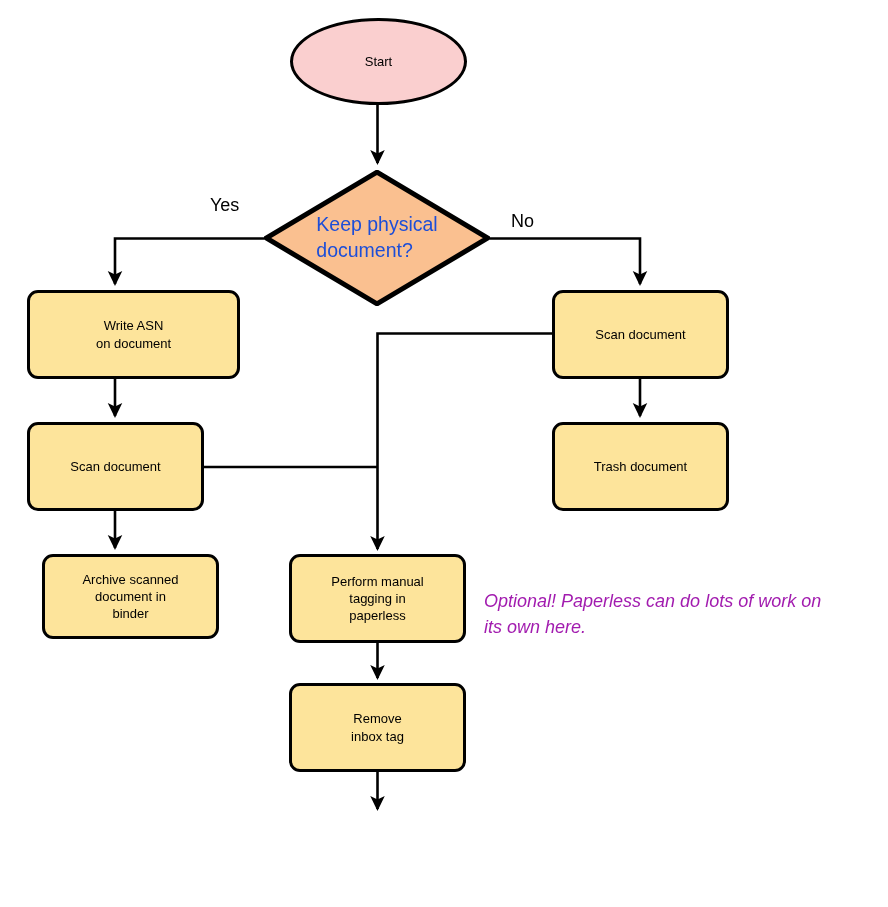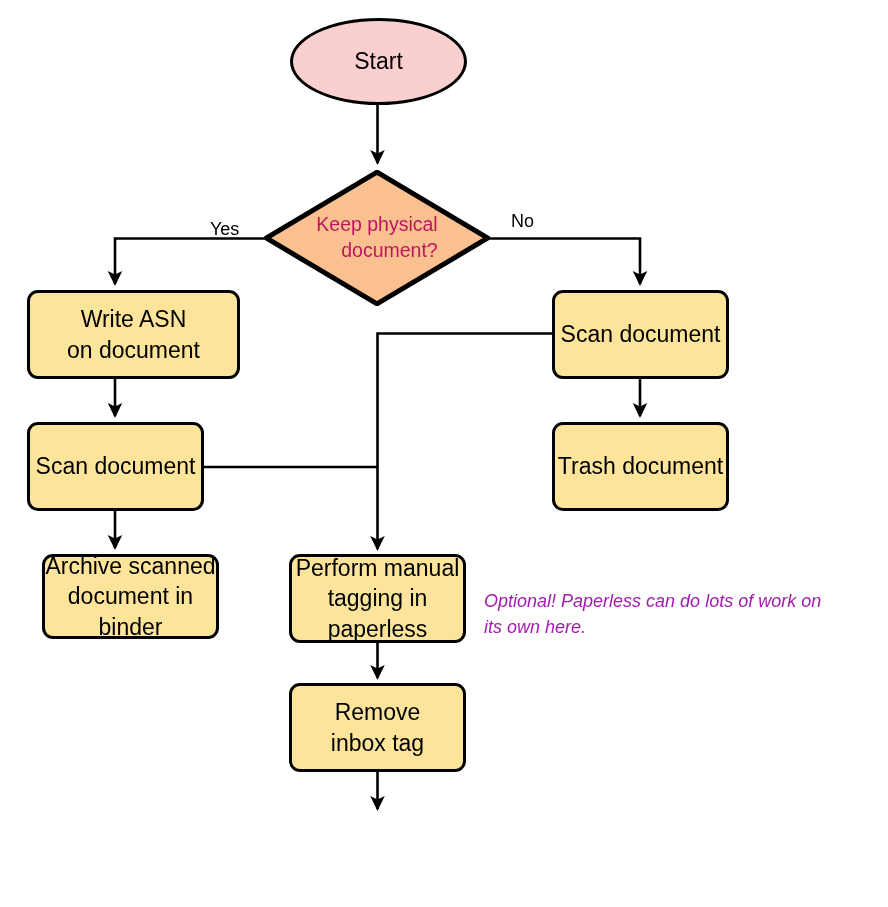--- a/index.html
+++ b/index.html
@@ -28,21 +28,21 @@
     pointer-events: none;
   }
   .node {
     position: absolute;
     box-sizing: border-box;
     display: flex;
     align-items: center;
     justify-content: center;
     text-align: center;
     color: #000000;
-    font-size: 23px;
+    font-size: 13px;
     line-height: 1.32;
     white-space: pre-line;
   }
   .terminator {
     border: 3.6px solid #000000;
     border-radius: 50%;
     background: #facfcf;
   }
   .process {
     border: 3.6px solid #000000;
@@ -58,24 +58,24 @@
   .decision-shape {
     position: absolute;
     left: 0;
     top: 0;
     width: 100%;
     height: 100%;
   }
   .decision-label {
     position: relative;
     z-index: 2;
-    color: #be185d;
+    color: #1d4ed8;
     font-size: 19.5px;
     line-height: 1.32;
-    text-align: right;
+    text-align: left;
     white-space: pre-line;
   }
   .edge-label {
     position: absolute;
     color: #000000;
     font-size: 18px;
     line-height: 1;
     white-space: nowrap;
   }
   .note {
@@ -126,21 +126,21 @@
   <div class="node terminator" style="left:290px; top:18px; width:177px; height:87px;">Start</div>
 
   <div class="decision-wrap" style="left:264px; top:170px; width:226px; height:136px;">
     <svg class="decision-shape" viewBox="0 0 226 136" preserveAspectRatio="none" aria-hidden="true">
       <polygon points="113,2.2 223.8,68 113,133.8 2.2,68" fill="#fac090" stroke="#000000" stroke-width="5" vector-effect="non-scaling-stroke" stroke-linejoin="miter"></polygon>
     </svg>
     <div class="decision-label">Keep physical
 document?</div>
   </div>
 
-  <div class="edge-label" style="left:210px; top:220px;">Yes</div>
+  <div class="edge-label" style="left:210px; top:196px;">Yes</div>
   <div class="edge-label" style="left:511px; top:212px;">No</div>
 
   <div class="node process" style="left:27px; top:290px; width:213px; height:89px;">Write ASN
 on document</div>
 
   <div class="node process" style="left:27px; top:422px; width:177px; height:89px;">Scan document</div>
 
   <div class="node process" style="left:27px; top:554px; width:177px; height:85px;margin-left:15px;">Archive scanned
 document in
 binder</div>

